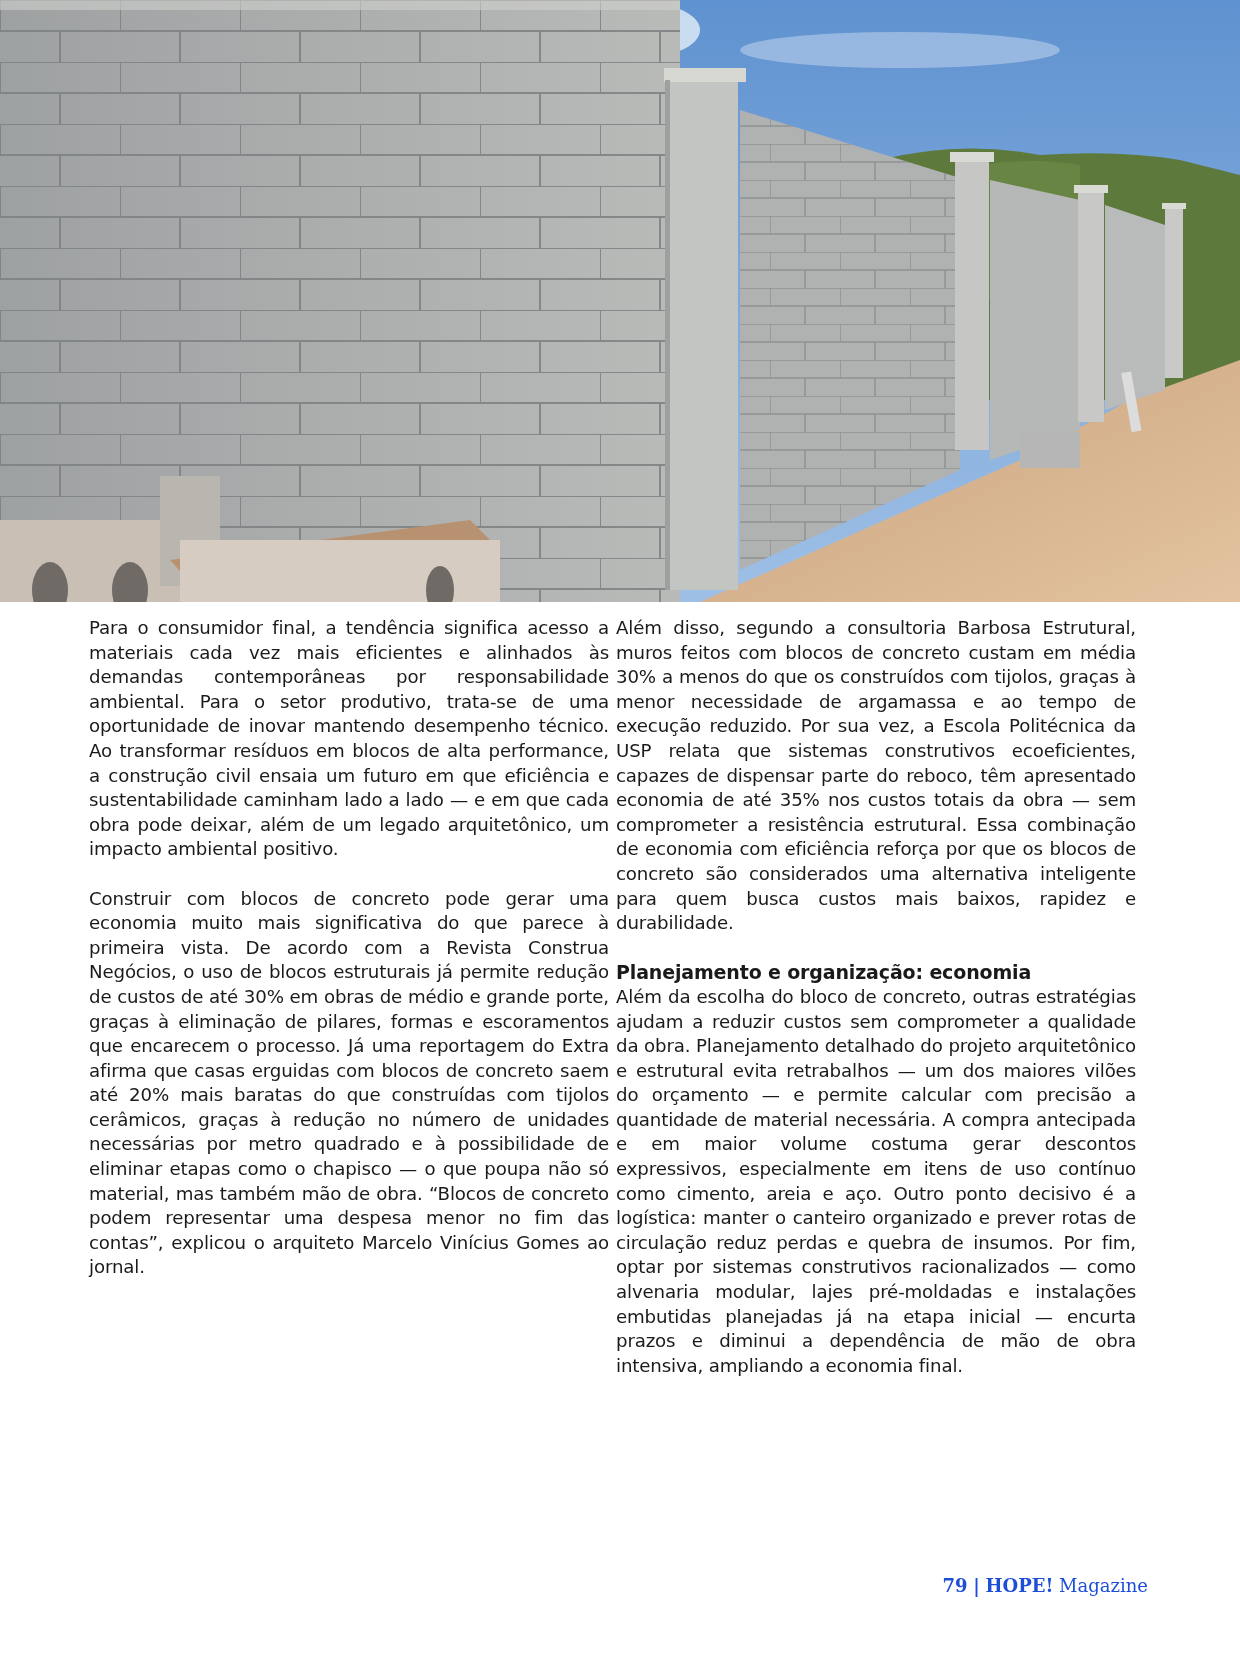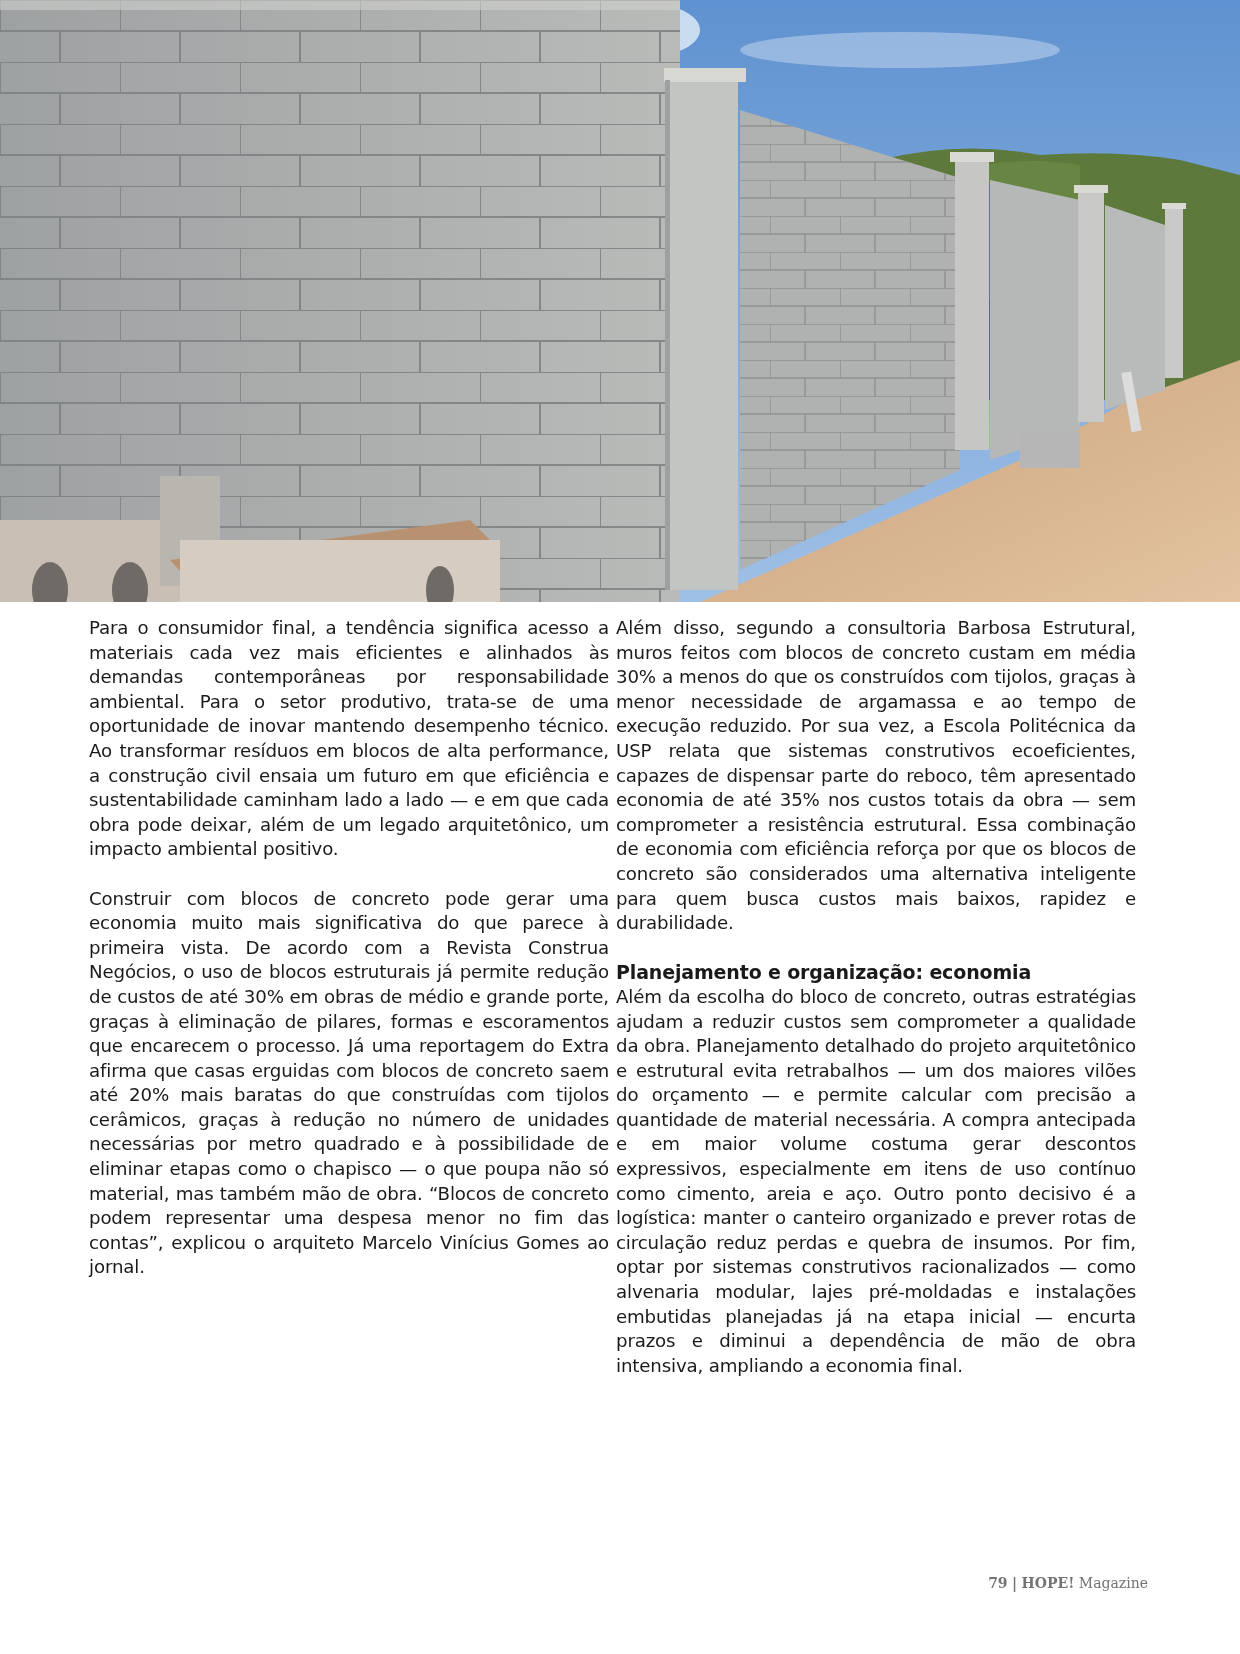--- a/index.html
+++ b/index.html
@@ -5,21 +5,21 @@
   html, body { margin: 0; padding: 0; background: #ffffff; }
   body { width: 1240px; height: 1654px; position: relative; overflow: hidden; font-family: "DejaVu Sans", sans-serif; color: #1a1a1a; }
   .photo { position: absolute; left: 0; top: 0; width: 1240px; height: 602px; overflow: hidden; }
   .photo svg { display: block; }
   .col { position: absolute; top: 616px; width: 520px; font-size: 18.2px; line-height: 24.6px; text-align: justify; letter-spacing: -0.15px; }
   .col-left { left: 89px; }
   .col-right { left: 616px; }
   .col p { margin: 0 0 24.6px 0; }
   .col h2 { margin: 0; font-size: 19px; line-height: 24.6px; font-weight: bold; }
   .col p.after-h { margin-top: 0; }
-  .footer { position: absolute; right: 92px; top: 1575px; font-family: "DejaVu Serif", serif; font-size: 14px; color: #737373; }
+  .footer { position: absolute; right: 92px; top: 1575px; font-family: "DejaVu Serif", serif; font-size: 18px; color: #1d4ed8; }
   .footer .bold { font-weight: bold; }
 </style>
 </head>
 <body>
 
 <div class="photo">
   <svg width="1240" height="602" viewBox="0 0 1240 602">
     <defs>
       <linearGradient id="sky" x1="0" y1="0" x2="0" y2="1">
         <stop offset="0" stop-color="#5f92d0"></stop>

